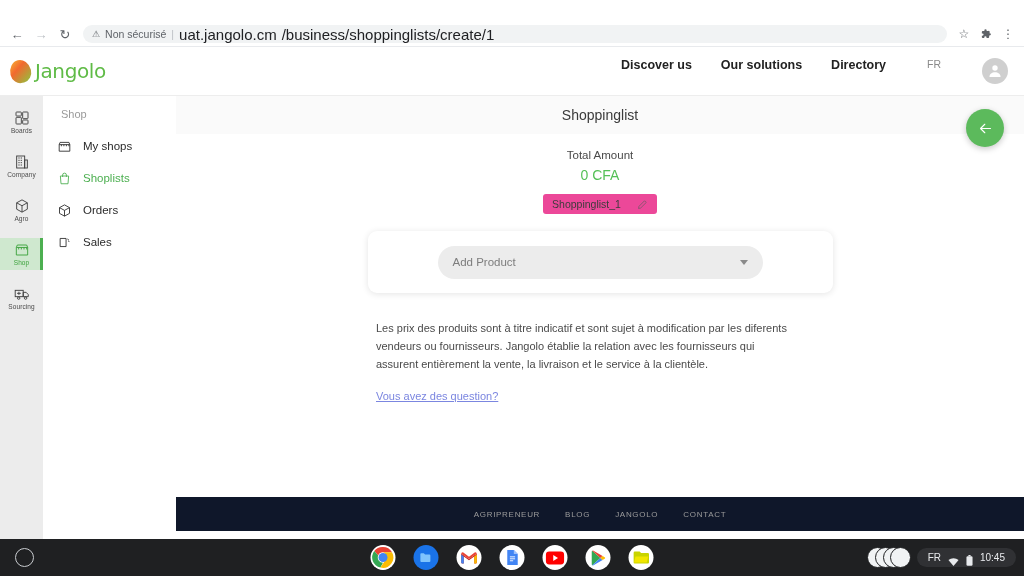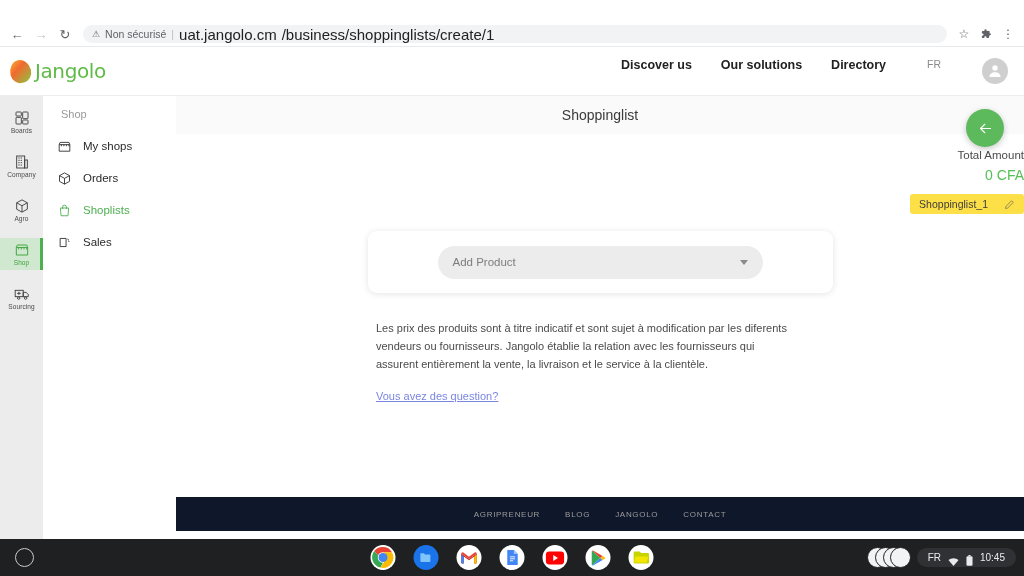--- a/index.html
+++ b/index.html
@@ -158,26 +158,26 @@
   }
   .page-title { font-size: 14px; color: #3a3a3a; }
   .fab {
     position: absolute; top: 13px; right: 20px; width: 38px; height: 38px;
     border-radius: 50%; background: #5cba5c; display: flex;
     align-items: center; justify-content: center; cursor: pointer;
     box-shadow: 0 2px 6px rgba(0,0,0,0.22);
   }
   .fab svg { width: 17px; height: 17px; stroke: #ffffff; fill: none; stroke-width: 1.6; }
 
-  .amount-block { text-align: right; padding-top: 15px; }
+  .amount-block { text-align: center; padding-top: 15px; }
   .amount-label { font-size: 11.5px; color: #4a4a4a; }
   .amount-value { font-size: 14px; color: #55c057; margin-top: 6px; }
   .name-chip {
     display: inline-flex; align-items: center; gap: 16px; margin-top: 11px;
-    background: #fde047; border-radius: 3px; padding: 4px 9px; cursor: pointer;
+    background: #ec4899; border-radius: 3px; padding: 4px 9px; cursor: pointer;
   }
   .chip-text { font-size: 10.5px; color: #3c3c3c; }
   .chip-edit svg { width: 11px; height: 11px; stroke: #5a5a5a; fill: none; stroke-width: 1.4; display:block; }
 
   .product-card {
     margin: 17px auto 0; width: 465px; height: 62px; background: #ffffff;
     border-radius: 9px; box-shadow: 0 1px 7px rgba(0,0,0,0.11);
     display: flex; align-items: center; justify-content: center;
   }
   .select-pill {
@@ -373,37 +373,37 @@
     <div class="sub-item">
       <svg viewBox="0 0 24 24">
           <g class="ico">
             <path d="M3.5 9h17v10.5h-17z"></path>
             <path d="M3.5 9l1.4-3.6h14.2L20.5 9"></path>
             <path d="M7 9v2.6M11 9v2.6M15 9v2.6M19 9v2.6"></path>
           </g>
         </svg>
       <span class="sub-label">My shops</span>
     </div>
+    <div class="sub-item active">
+      <svg viewBox="0 0 24 24">
+          <g class="ico">
+            <path d="M5.4 8h13.2l-1 12.4H6.4z"></path>
+            <path d="M9 9.6V6.4a3 3 0 016 0v3.2"></path>
+          </g>
+        </svg>
+      <span class="sub-label">Shoplists</span>
+    </div>
     <div class="sub-item">
       <svg viewBox="0 0 24 24">
           <g class="ico">
             <path d="M12 3l8 4.4v9.2L12 21l-8-4.4V7.4z"></path>
             <path d="M4 7.4l8 4.4 8-4.4M12 11.8V21"></path>
           </g>
         </svg>
       <span class="sub-label">Orders</span>
-    </div>
-    <div class="sub-item active">
-      <svg viewBox="0 0 24 24">
-          <g class="ico">
-            <path d="M5.4 8h13.2l-1 12.4H6.4z"></path>
-            <path d="M9 9.6V6.4a3 3 0 016 0v3.2"></path>
-          </g>
-        </svg>
-      <span class="sub-label">Shoplists</span>
     </div>
     <div class="sub-item">
       <svg viewBox="0 0 24 24">
           <g class="ico">
             <path d="M5 5.5h9.5v13H5z"></path>
             <path d="M16.6 6.4l2.2 1.2M17.6 9.4l2.2 1"></path>
           </g>
         </svg>
       <span class="sub-label">Sales</span>
     </div>

